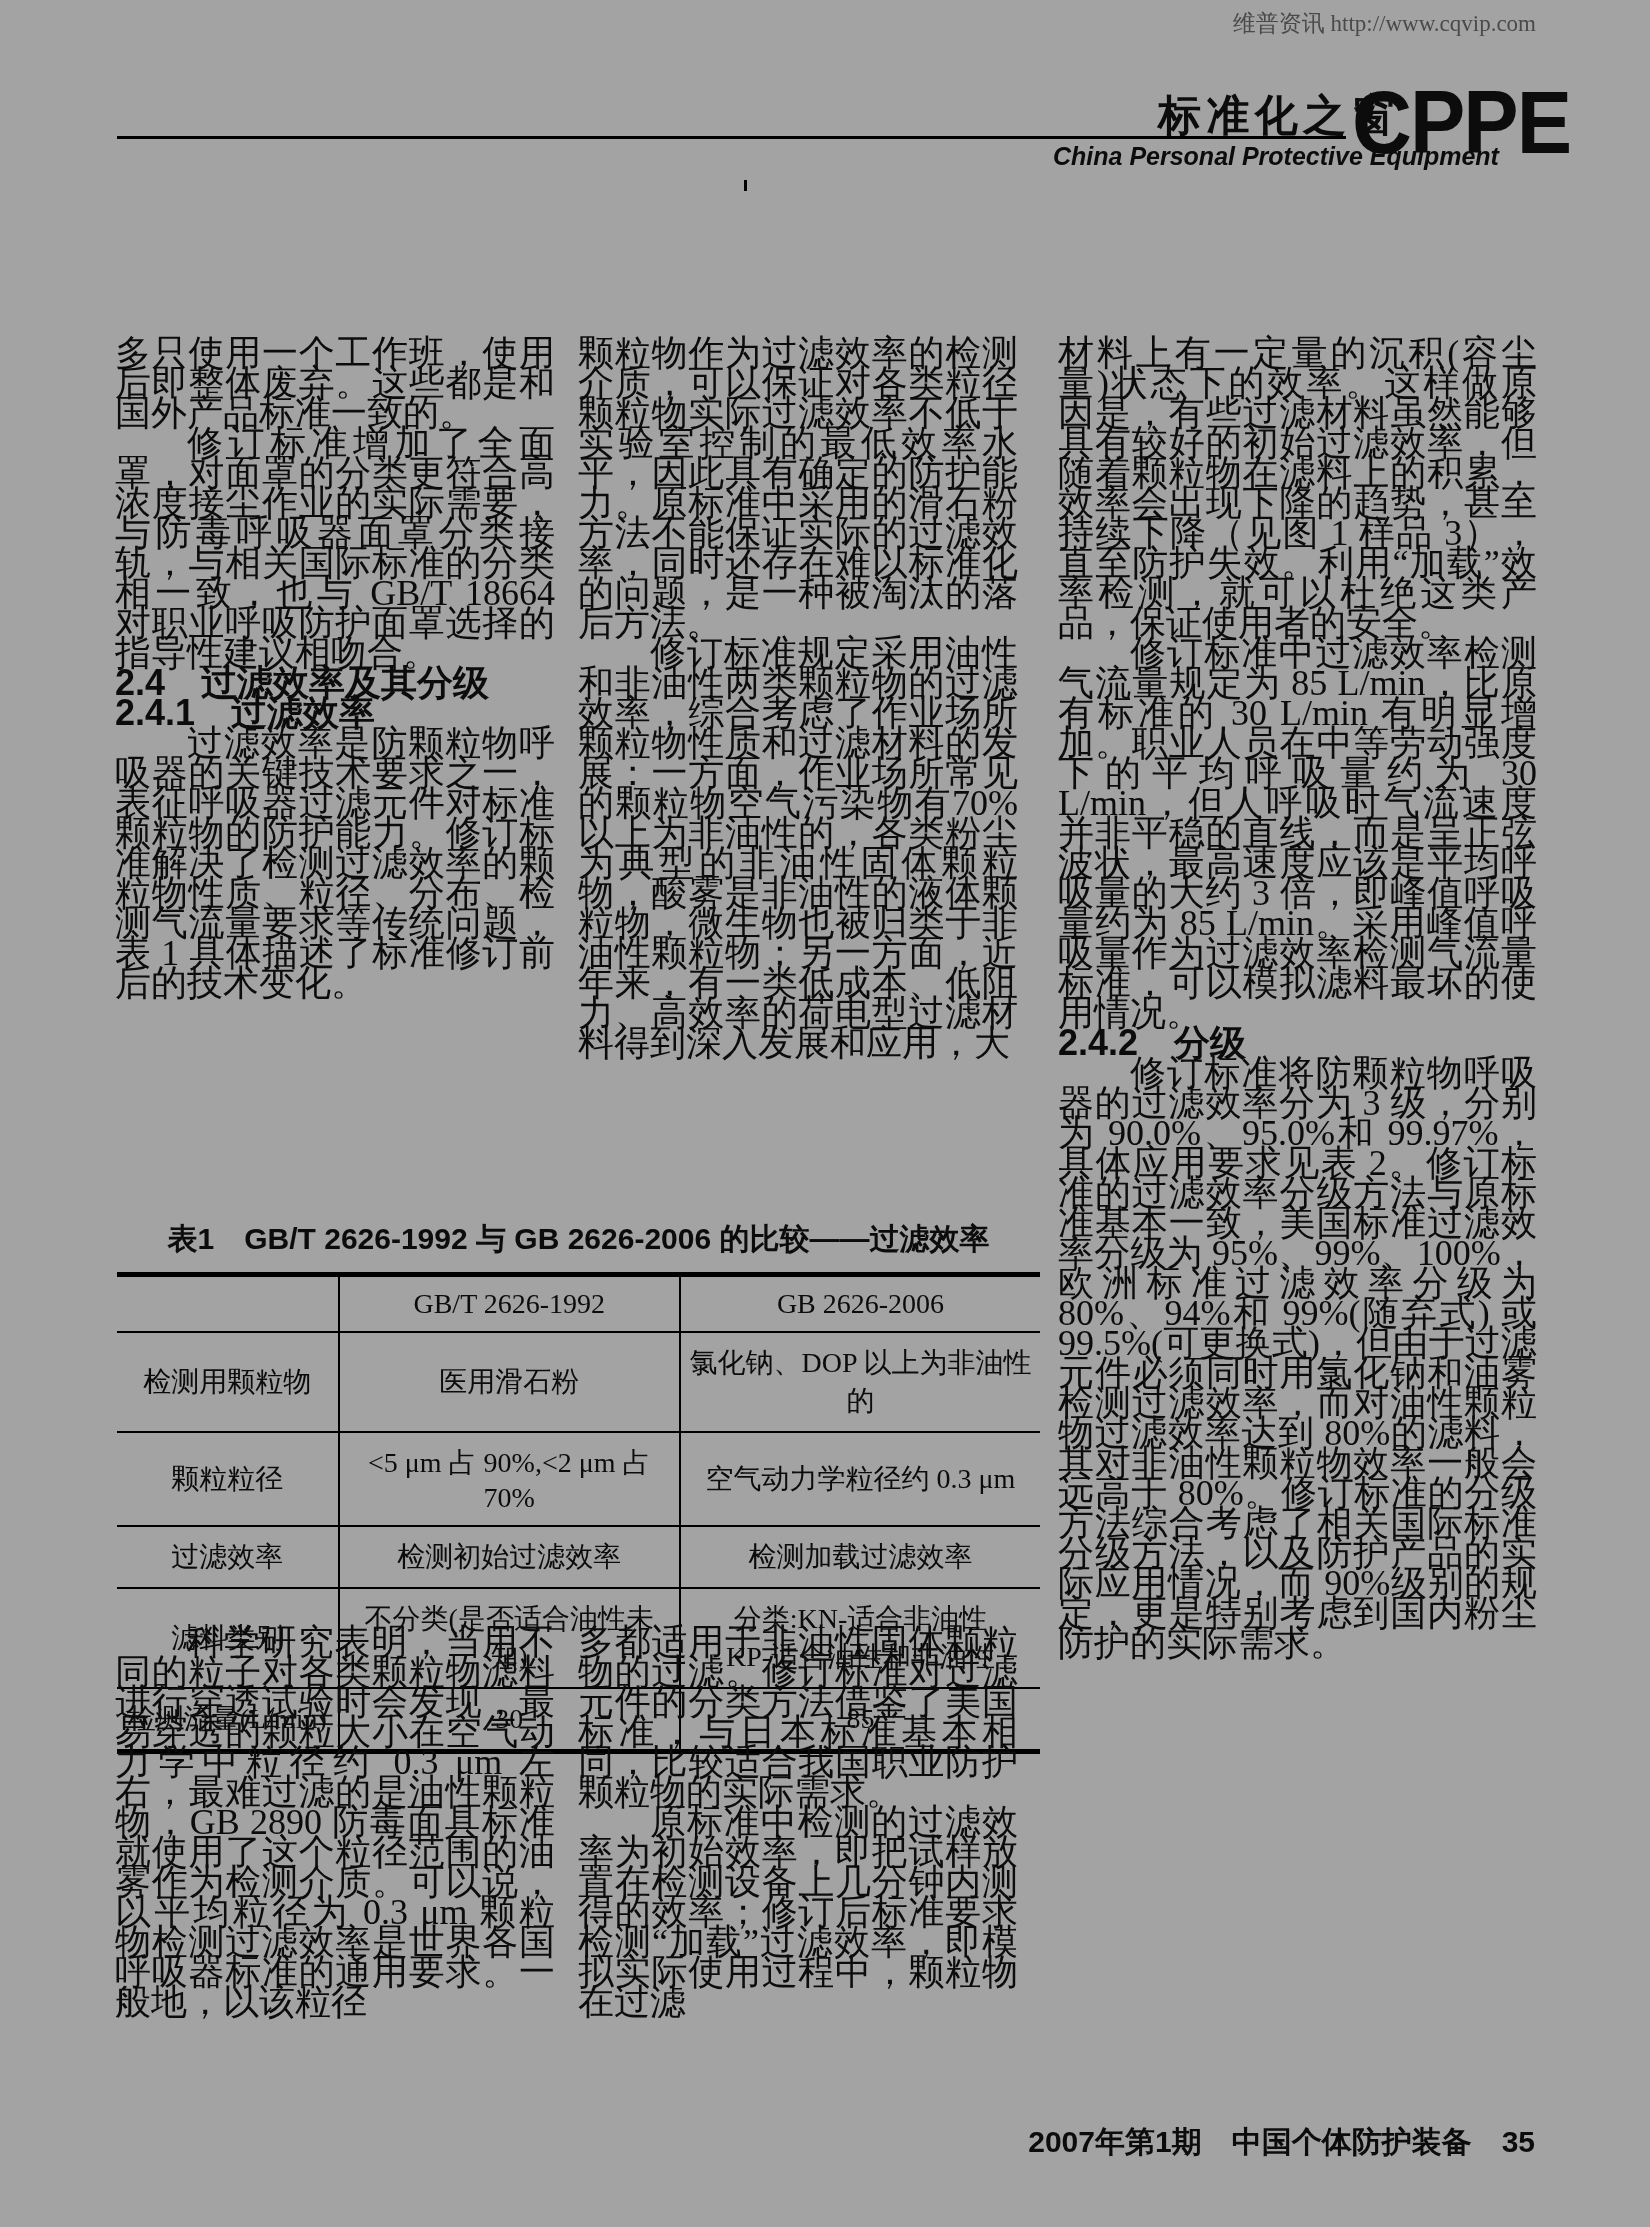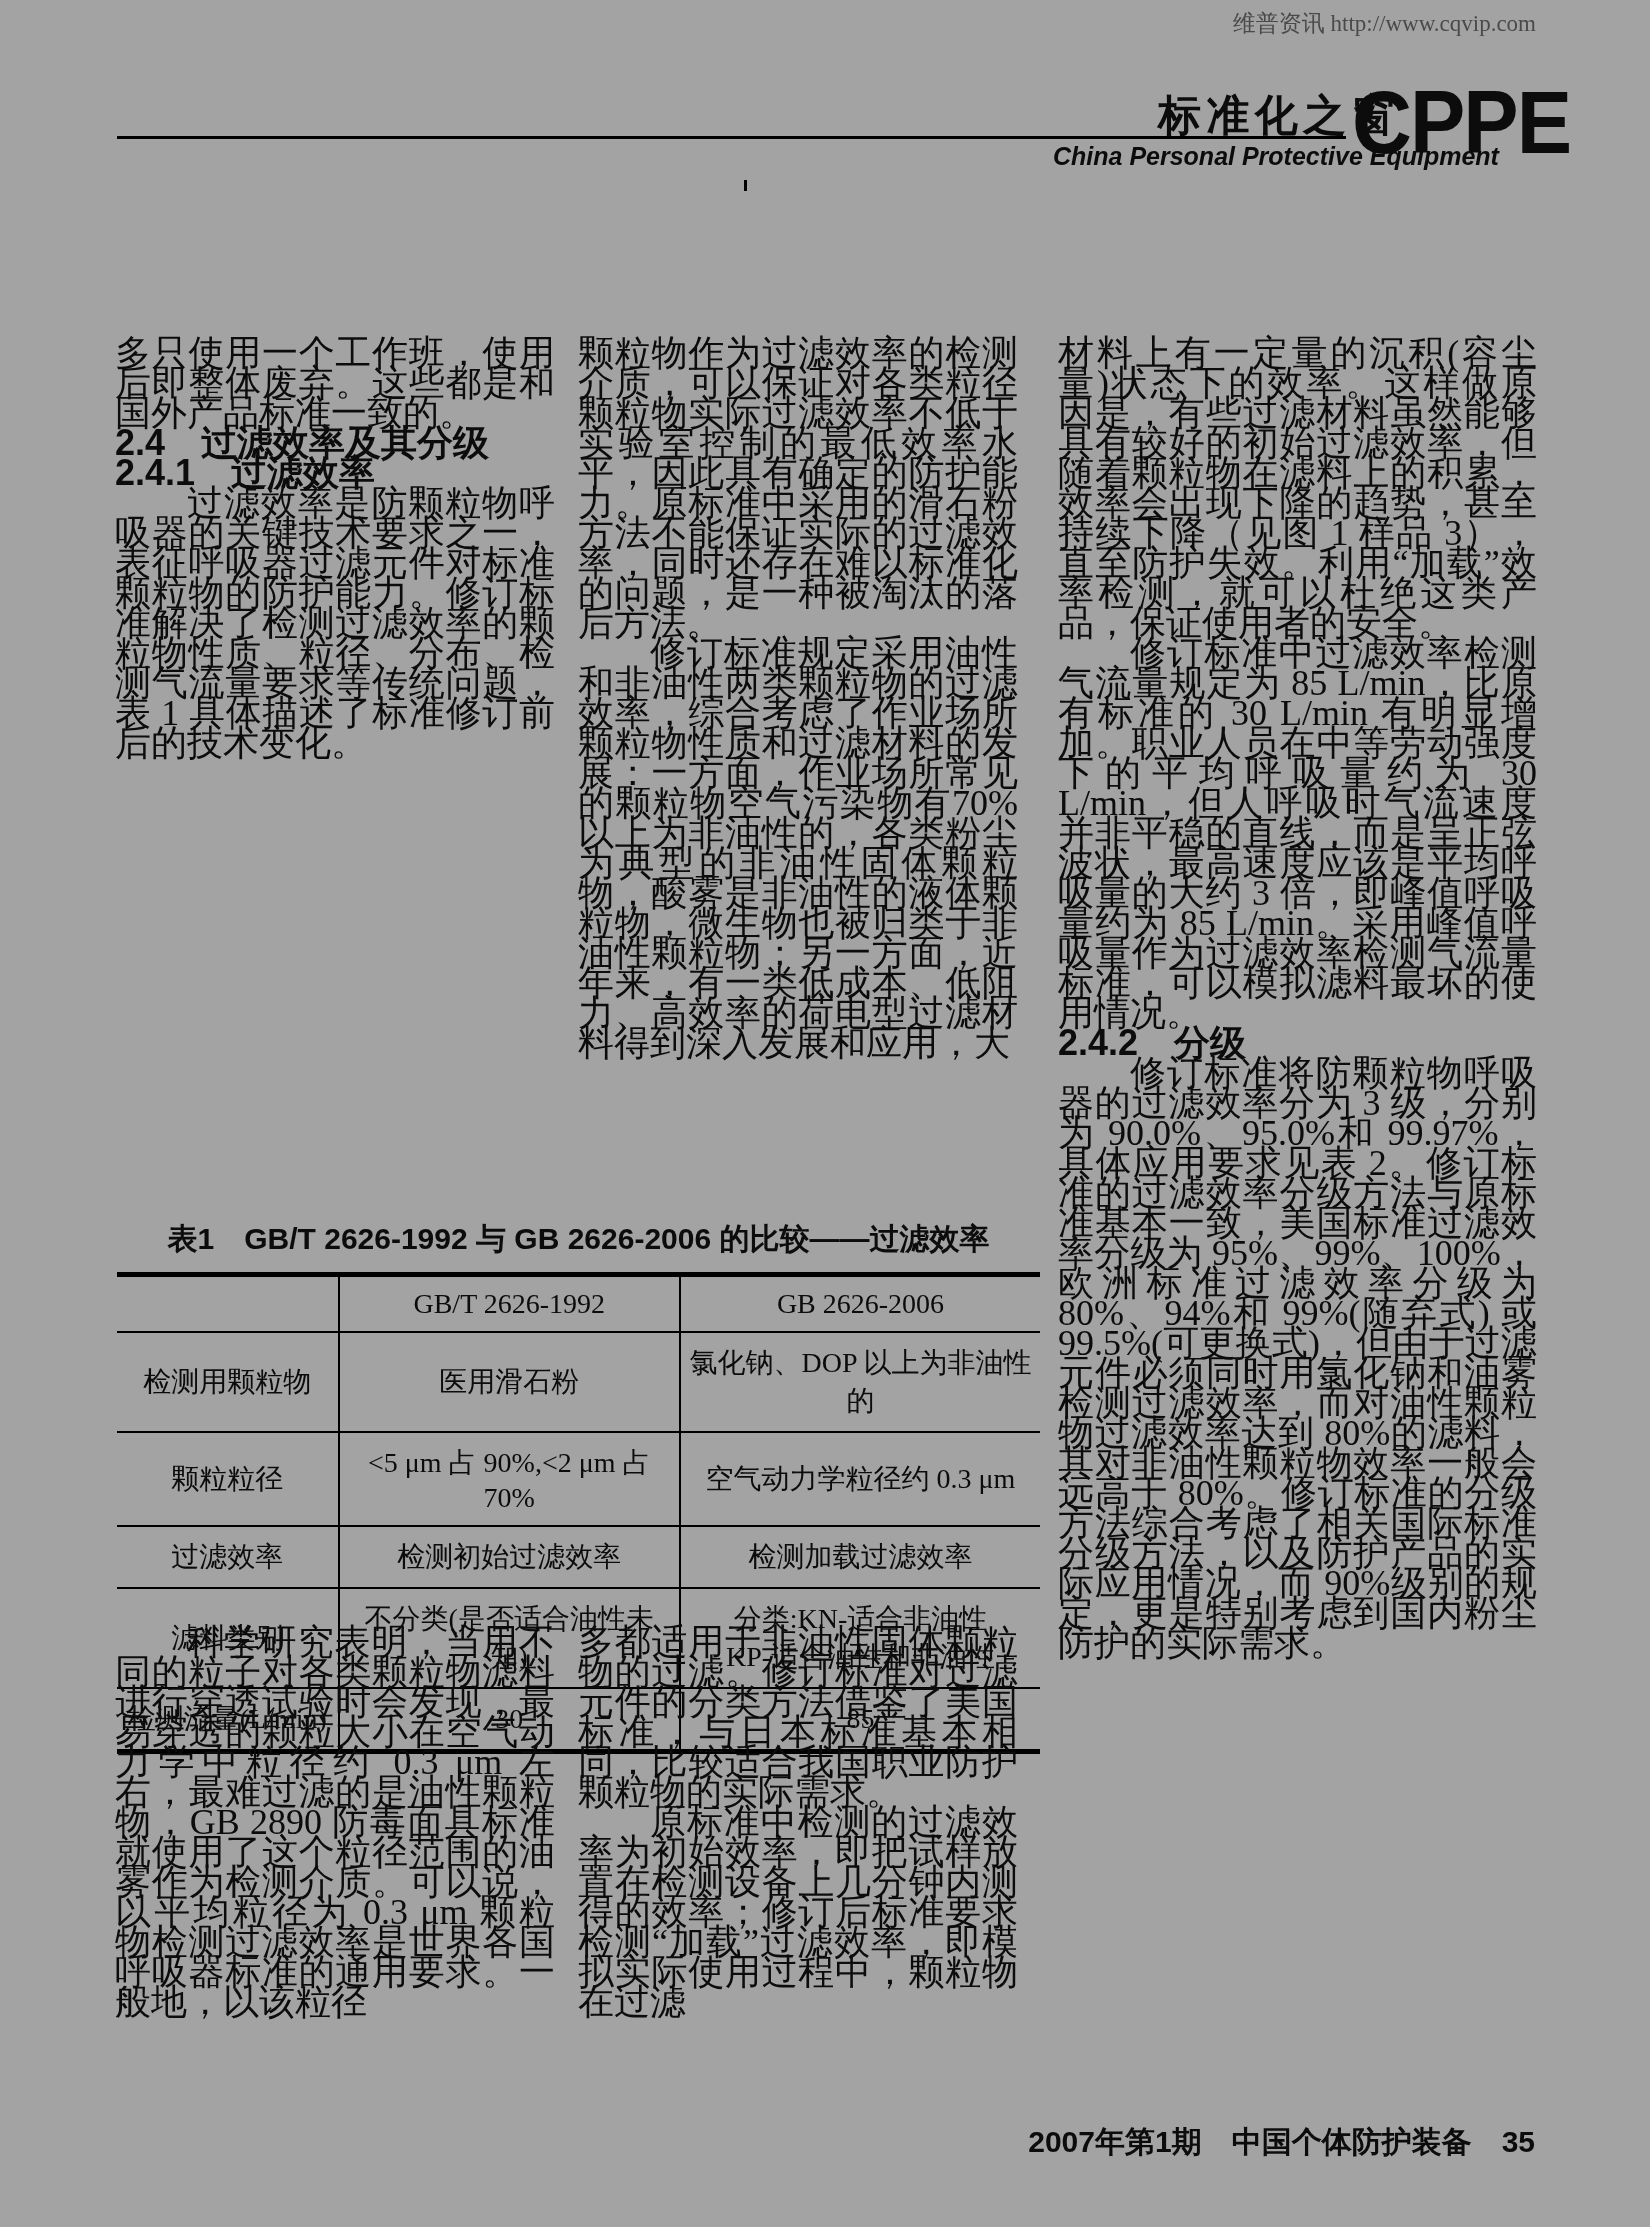--- a/index.html
+++ b/index.html
@@ -90,20 +90,21 @@
 
   <div class="header-rule"></div>
   <div class="brand-cn">标准化之窗</div>
   <div class="brand-abbr">CPPE</div>
   <div class="brand-en">China Personal Protective Equipment</div>
 
   <div class="artifact-tick"></div>
 
   <div class="col" id="col1-top">
     <p>多只使用一个工作班，使用后即整体废弃。这些都是和国外产品标准一致的。</p>
+    <p class="indent">修订标准增加了全面罩，对面罩的分类更符合高浓度接尘作业的实际需要，与防毒呼吸器面罩分类接轨，与相关国际标准的分类相一致，也与 GB/T 18664 对职业呼吸防护面罩选择的指导性建议相吻合。</p>
     <p class="heading">2.4　过滤效率及其分级</p>
     <p class="heading">2.4.1　过滤效率</p>
     <p class="indent">过滤效率是防颗粒物呼吸器的关键技术要求之一，表征呼吸器过滤元件对标准颗粒物的防护能力。修订标准解决了检测过滤效率的颗粒物性质、粒径、分布、检测气流量要求等传统问题，表 1 具体描述了标准修订前后的技术变化。</p>
   </div>
 
   <div class="col" id="col2-top">
     <p>颗粒物作为过滤效率的检测介质，可以保证对各类粒径颗粒物实际过滤效率不低于实验室控制的最低效率水平，因此具有确定的防护能力。原标准中采用的滑石粉方法不能保证实际的过滤效率，同时还存在难以标准化的问题，是一种被淘汰的落后方法。</p>
     <p class="indent">修订标准规定采用油性和非油性两类颗粒物的过滤效率，综合考虑了作业场所颗粒物性质和过滤材料的发展：一方面，作业场所常见的颗粒物空气污染物有70%以上为非油性的，各类粉尘为典型的非油性固体颗粒物，酸雾是非油性的液体颗粒物，微生物也被归类于非油性颗粒物；另一方面，近年来，有一类低成本、低阻力、高效率的荷电型过滤材料得到深入发展和应用，大</p>
   </div>
 

